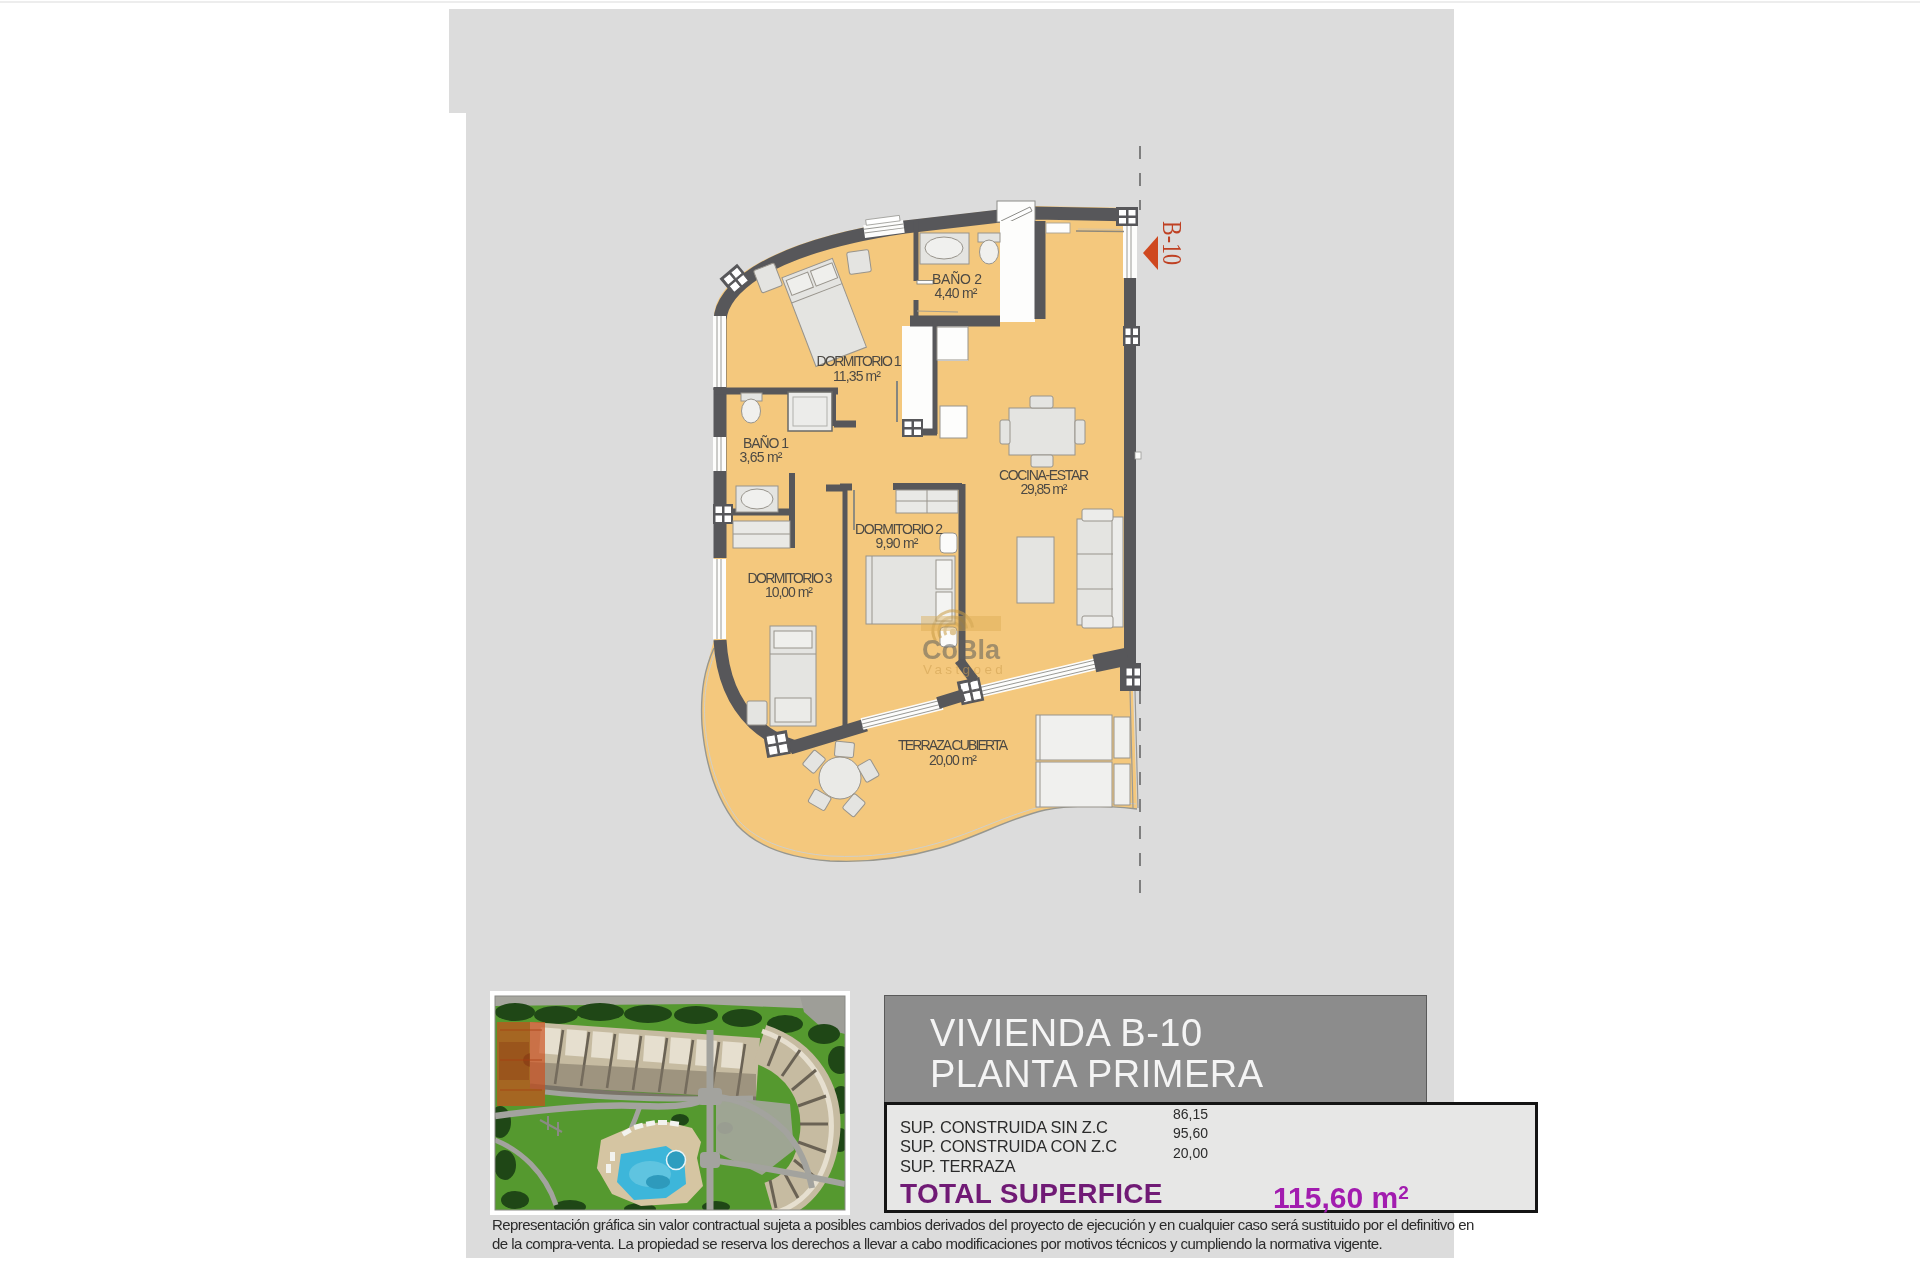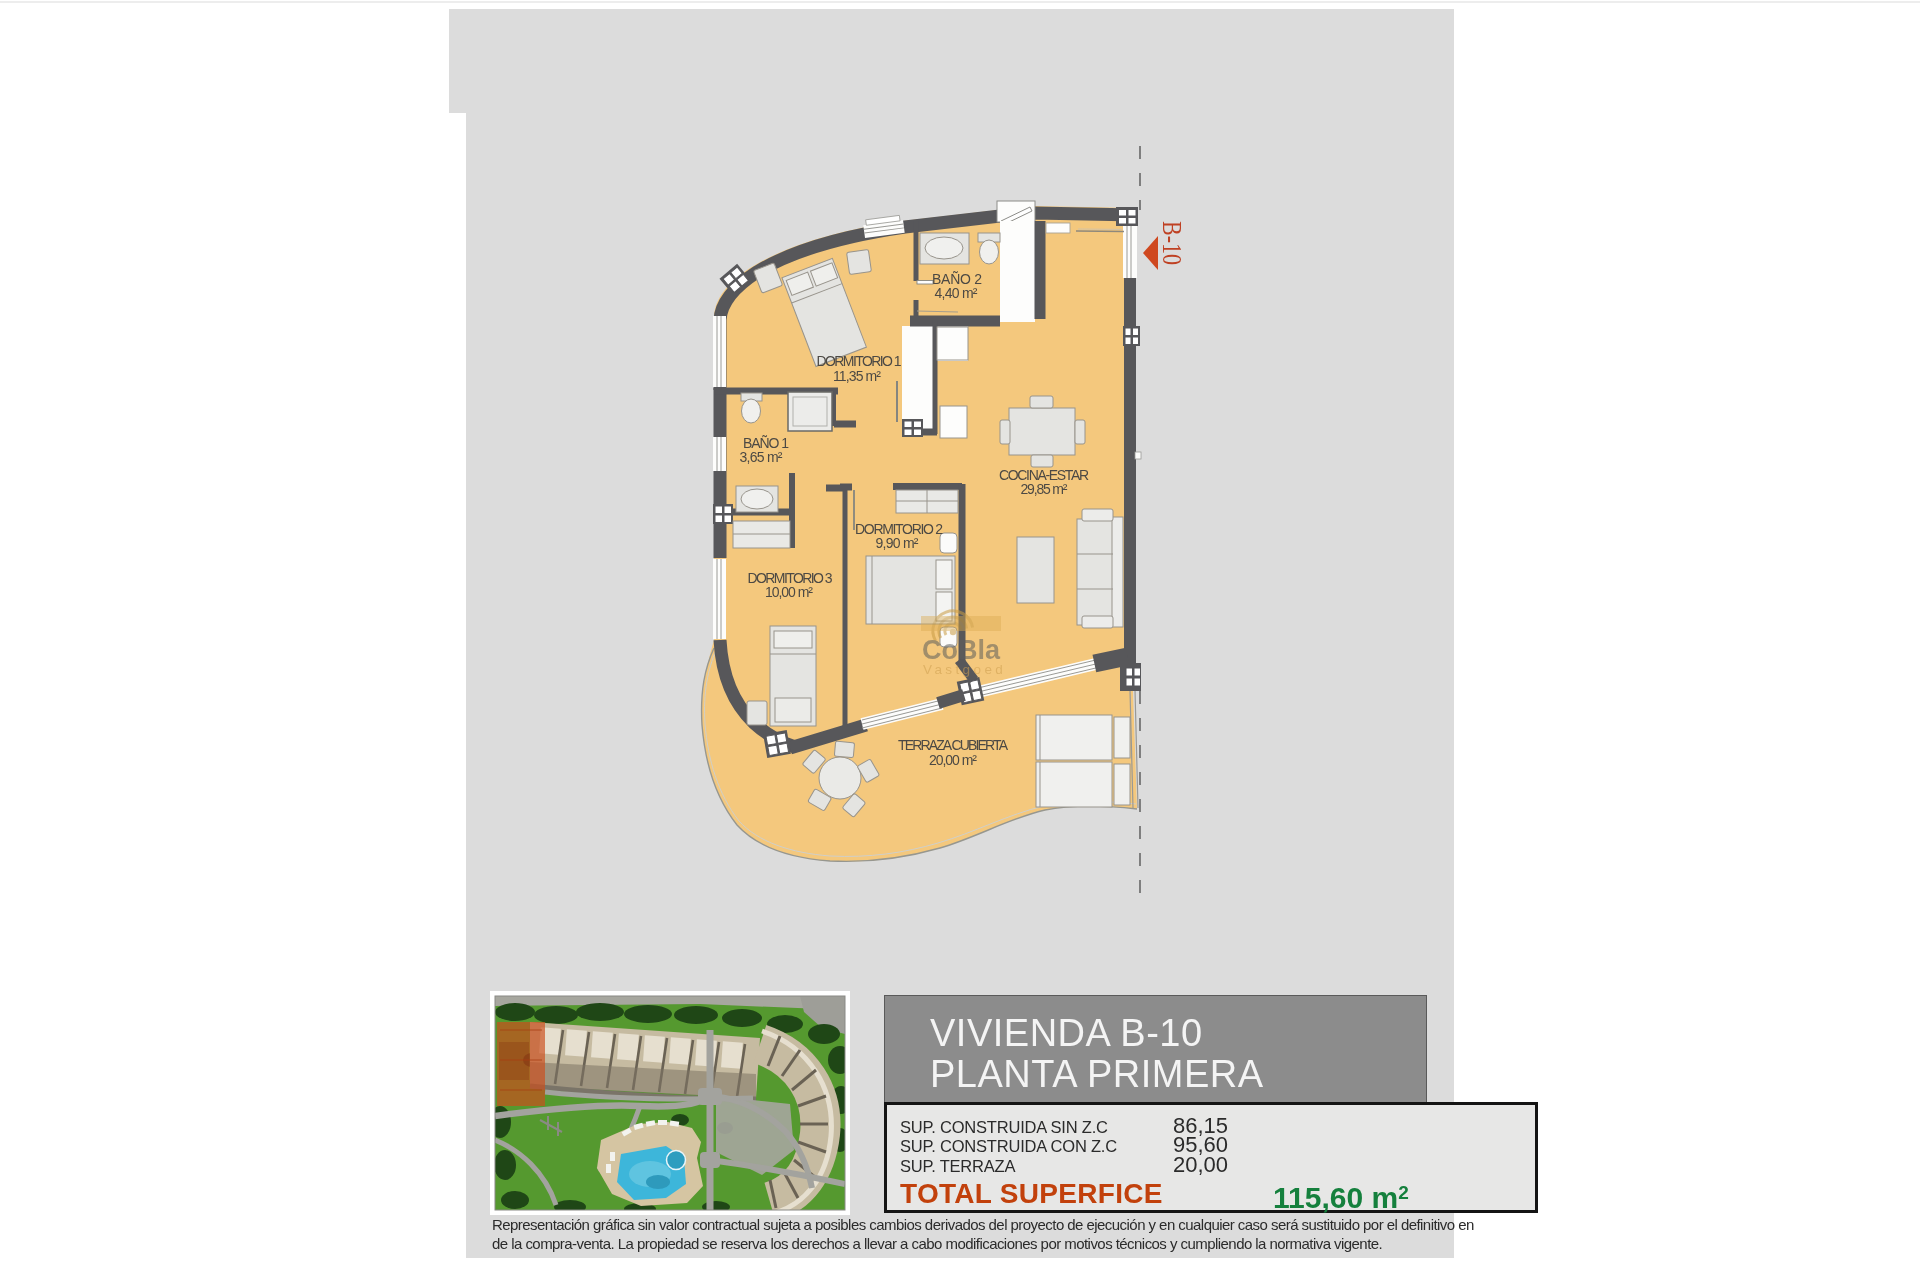--- a/index.html
+++ b/index.html
@@ -423,19 +423,19 @@
       <rect x="495" y="996" width="350" height="214" fill="none" stroke="#8a8a86" stroke-width="1"></rect>
     </g>
   </svg>
 
   <div class="abs" style="left:884px;top:995px;width:543px;height:122px;background:#8c8c8c;border:1px solid #5a5a5a;box-sizing:border-box;">
     <div class="abs" style="left:45px;top:17px;font-size:38px;letter-spacing:0.5px;color:#f4f4f4;line-height:41px;">VIVIENDA B-10<br>PLANTA PRIMERA</div>
   </div>
 
   <div class="abs" style="left:884px;top:1102px;width:654px;height:111px;background:#e7e7e6;border:3px solid #141414;box-sizing:border-box;">
     <div class="abs" style="left:13px;top:13px;font-size:16.5px;color:#2b2b2b;line-height:19.3px;letter-spacing:-0.2px;">SUP. CONSTRUIDA SIN Z.C<br>SUP. CONSTRUIDA CON Z.C<br>SUP. TERRAZA</div>
-    <div class="abs" style="left:286px;top:11px;font-size:22px;color:#2b2b2b;line-height:19.3px;">86,15<br>95,60<br>20,00</div>
-    <div class="abs" style="left:13px;top:73px;font-size:28px;font-weight:bold;color:#c2410c;letter-spacing:0.3px;">TOTAL SUPERFICE</div>
-    <div class="abs" style="left:386px;top:75px;font-size:30px;font-weight:bold;color:#15803d;">115,60 m<sup style="font-size:19px;position:relative;top:2px;">2</sup></div>
+    <div class="abs" style="left:286px;top:0;font-size:14px;color:#2b2b2b;line-height:19.3px;">86,15<br>95,60<br>20,00</div>
+    <div class="abs" style="left:13px;top:73px;font-size:28px;font-weight:bold;color:#701a75;letter-spacing:0.3px;">TOTAL SUPERFICE</div>
+    <div class="abs" style="left:386px;top:75px;font-size:30px;font-weight:bold;color:#a21caf;">115,60 m<sup style="font-size:19px;position:relative;top:2px;">2</sup></div>
   </div>
 
   <div class="abs" style="left:492px;top:1216px;font-size:15px;color:#2b2b2b;line-height:18.5px;white-space:nowrap;letter-spacing:-0.55px;">Representación gráfica sin valor contractual sujeta a posibles cambios derivados del proyecto de ejecución y en cualquier caso será sustituido por el definitivo en<br>de la compra-venta. La propiedad se reserva los derechos a llevar a cabo modificaciones por motivos técnicos y cumpliendo la normativa vigente.</div>
 </div>
 
 </body></html>

